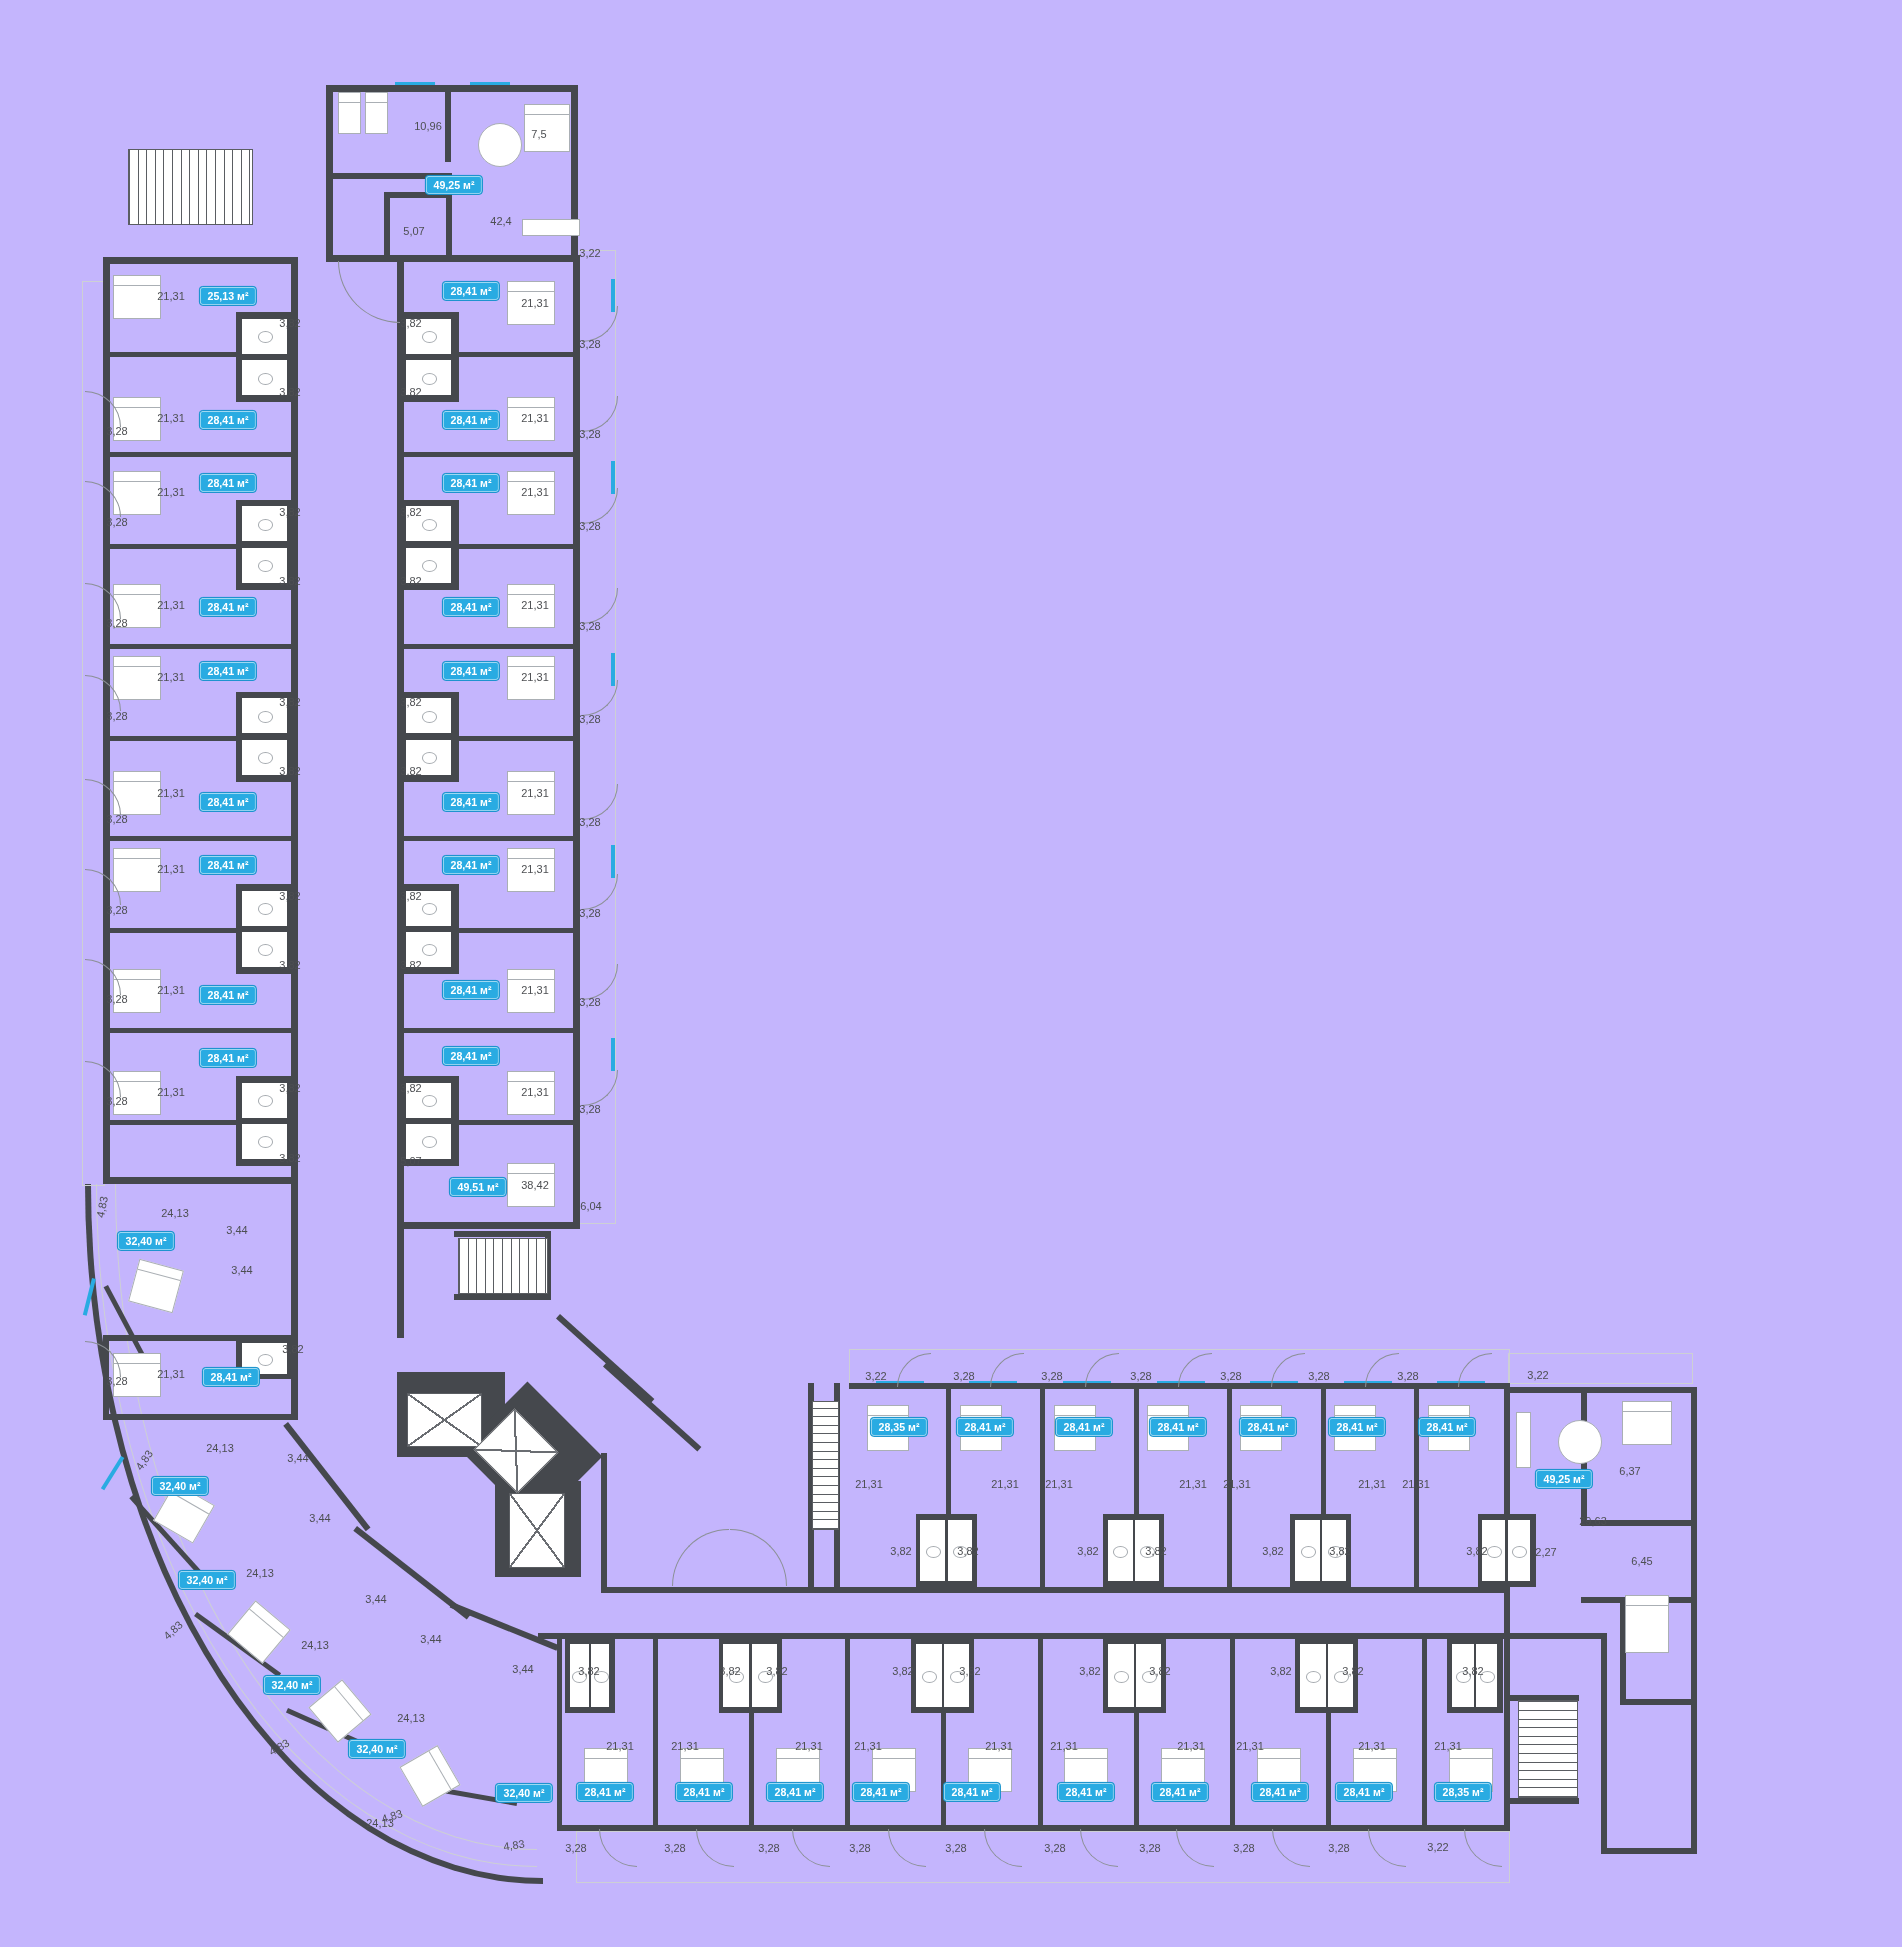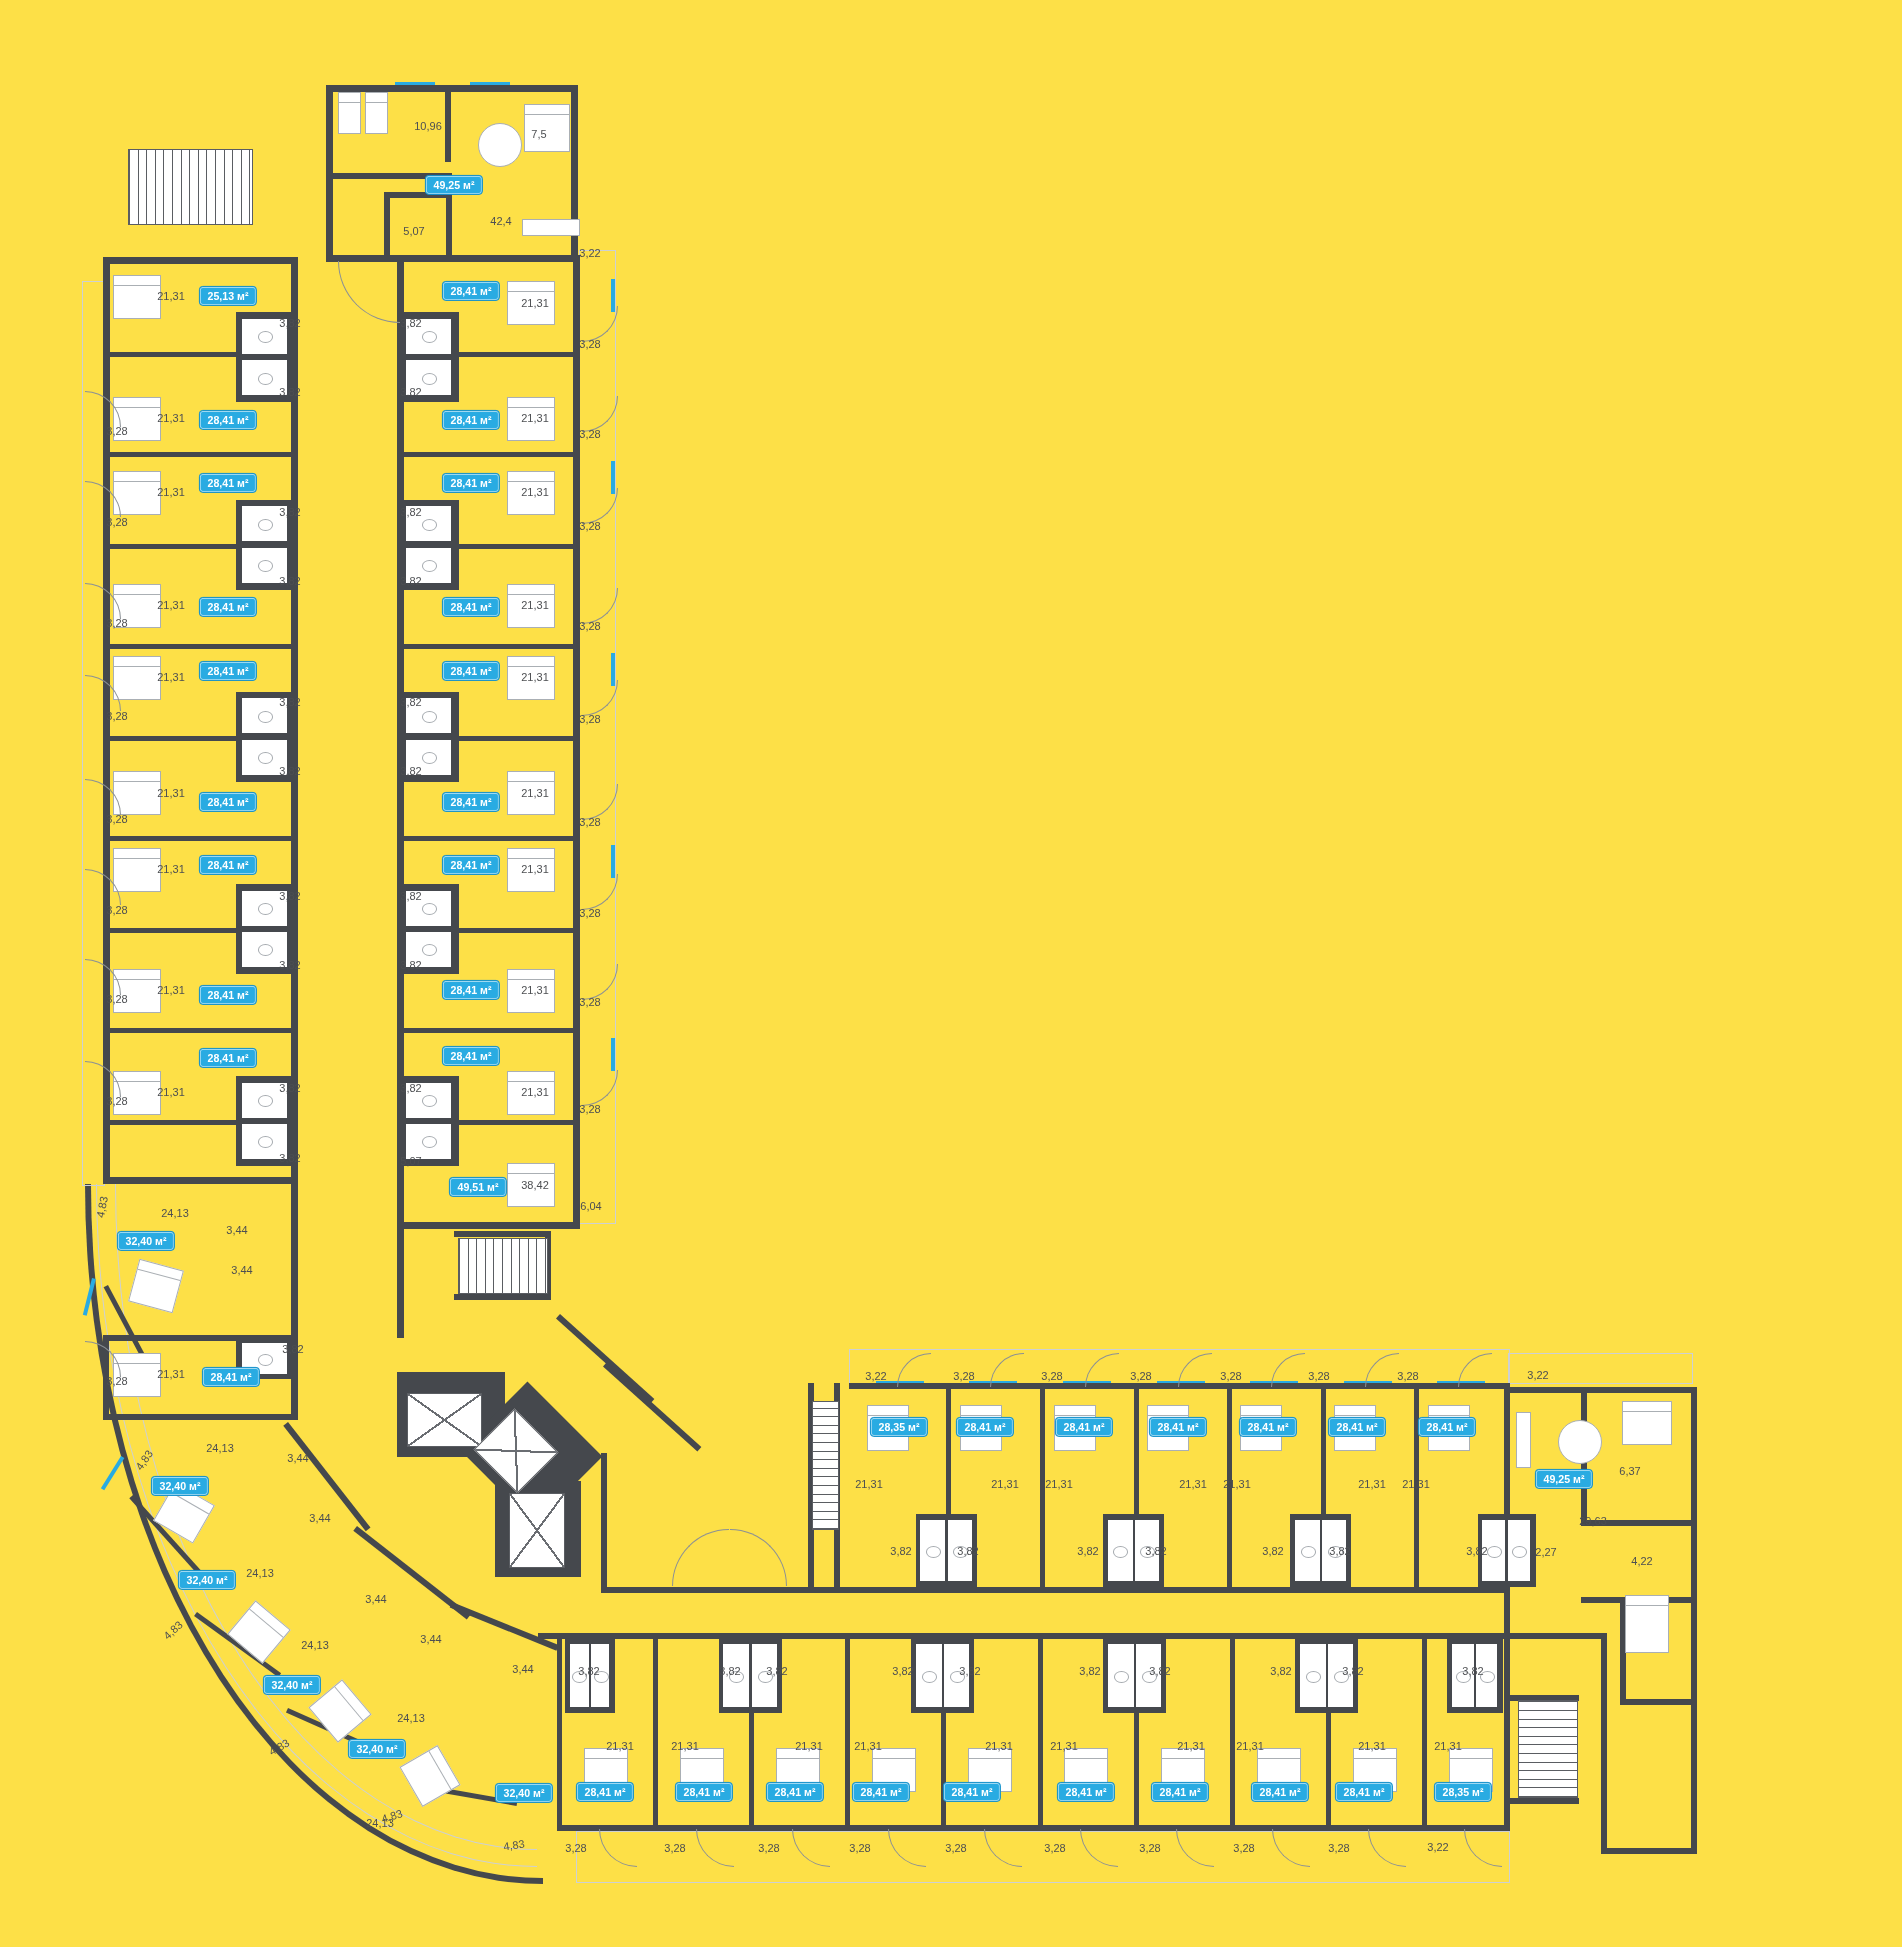--- a/index.html
+++ b/index.html
@@ -1,16 +1,16 @@
 <!DOCTYPE html>
 <html><head>
 <meta charset="utf-8">
 <style>
   html,body{margin:0;padding:0;background:#fff;font-family:"Liberation Sans",sans-serif;}
-  .plan{position:relative;width:1902px;height:1947px;background:#fde047;overflow:hidden;}
+  .plan{position:relative;width:1902px;height:1947px;background:#c4b5fd;overflow:hidden;}
   .w{position:absolute;background:#45484D;}
   .rw{position:absolute;background:#45484D;transform-origin:0 0;}
   .thin{position:absolute;border:1px solid #cdd0d4;}
   .teal{position:absolute;background:#29ABE2;transform-origin:0 0;}
   .stair{position:absolute;border:1px solid #5a5d62;background-color:#fff;}
   .stair.v{background-image:repeating-linear-gradient(90deg,#5a5d62 0 1px,transparent 1px 8.6px);}
   .stair.h{background-image:repeating-linear-gradient(0deg,#5a5d62 0 1px,transparent 1px 8.6px);}
   .cell{position:absolute;background:#fff;}
   .fix{position:absolute;border:1px solid #a6abb0;border-radius:50%;background:#fff;}
   .bed{position:absolute;border:1.9px solid #aaafb4;background:#fff;transform-origin:center;}
@@ -540,21 +540,21 @@
     <div class="lbl" style="left: 431px; top: 1639px;">3,44</div>
     <div class="lbl" style="left: 523px; top: 1669px;">3,44</div>
     <div class="lbl" style="left: 901px; top: 1551px;">3,82</div>
     <div class="lbl" style="left: 968px; top: 1551px;">3,82</div>
     <div class="lbl" style="left: 1088px; top: 1551px;">3,82</div>
     <div class="lbl" style="left: 1156px; top: 1551px;">3,82</div>
     <div class="lbl" style="left: 1273px; top: 1551px;">3,82</div>
     <div class="lbl" style="left: 1340px; top: 1551px;">3,82</div>
     <div class="lbl" style="left: 1477px; top: 1551px;">3,82</div>
     <div class="lbl" style="left: 1546px; top: 1552px;">2,27</div>
-    <div class="lbl" style="left: 1642px; top: 1561px;">4,22</div>
+    <div class="lbl" style="left: 1642px; top: 1561px;">6,45</div>
     <div class="lbl" style="left: 589px; top: 1671px;">3,82</div>
     <div class="lbl" style="left: 730px; top: 1671px;">3,82</div>
     <div class="lbl" style="left: 777px; top: 1671px;">3,82</div>
     <div class="lbl" style="left: 903px; top: 1671px;">3,82</div>
     <div class="lbl" style="left: 970px; top: 1671px;">3,82</div>
     <div class="lbl" style="left: 1090px; top: 1671px;">3,82</div>
     <div class="lbl" style="left: 1160px; top: 1671px;">3,82</div>
     <div class="lbl" style="left: 1281px; top: 1671px;">3,82</div>
     <div class="lbl" style="left: 1353px; top: 1671px;">3,82</div>
     <div class="lbl" style="left: 1473px; top: 1671px;">3,82</div>

